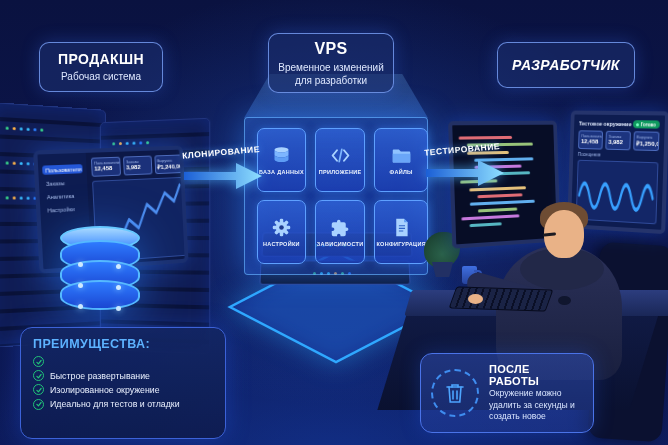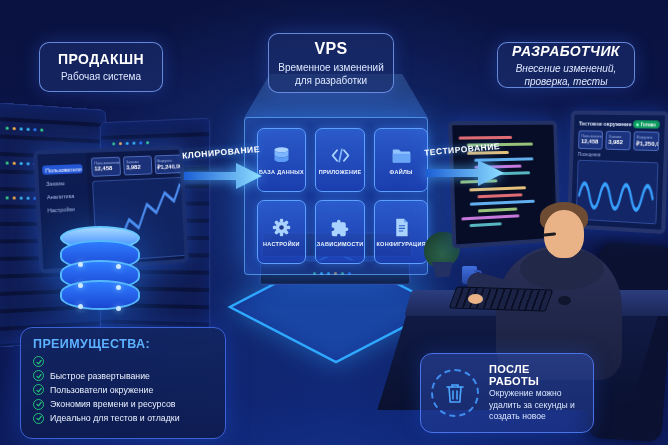--- a/index.html
+++ b/index.html
@@ -372,21 +372,20 @@
   <div class="hcard hc-left">
     <div class="hcard-title">ПРОДАКШН</div>
     <div class="hcard-sub">Рабочая система</div>
   </div>
   <div class="hcard hc-mid">
     <div class="hcard-title">VPS</div>
     <div class="hcard-sub">Временное изменений для разработки</div>
   </div>
   <div class="hcard hc-right">
     <div class="hcard-title">РАЗРАБОТЧИК</div>
-    <div class="hcard-sub">Внесение изменений, проверка, тесты</div>
   </div>
 
   <div class="adv">
     <div class="adv-title">ПРЕИМУЩЕСТВА:</div>
     <div class="adv-item">
       <span class="check">
           <svg viewBox="0 0 10 10">
             <path d="M1.5 5.5 4 8 8.5 2.5" fill="none" stroke="#21c278" stroke-width="2" stroke-linecap="round" stroke-linejoin="round"></path>
           </svg>
         </span>
@@ -398,29 +397,21 @@
           </svg>
         </span>
       <span>Быстрое развертывание</span>
     </div>
     <div class="adv-item">
       <span class="check">
           <svg viewBox="0 0 10 10">
             <path d="M1.5 5.5 4 8 8.5 2.5" fill="none" stroke="#21c278" stroke-width="2" stroke-linecap="round" stroke-linejoin="round"></path>
           </svg>
         </span>
-      <span>Пользователи окружение</span>
-    </div>
-    <div class="adv-item">
-      <span class="check">
-          <svg viewBox="0 0 10 10">
-            <path d="M1.5 5.5 4 8 8.5 2.5" fill="none" stroke="#21c278" stroke-width="2" stroke-linecap="round" stroke-linejoin="round"></path>
-          </svg>
-        </span>
-      <span>Экономия времени и ресурсов</span>
+      <span>Изолированное окружение</span>
     </div>
     <div class="adv-item">
       <span class="check">
           <svg viewBox="0 0 10 10">
             <path d="M1.5 5.5 4 8 8.5 2.5" fill="none" stroke="#21c278" stroke-width="2" stroke-linecap="round" stroke-linejoin="round"></path>
           </svg>
         </span>
       <span>Идеально для тестов и отладки</span>
     </div>
   </div>

